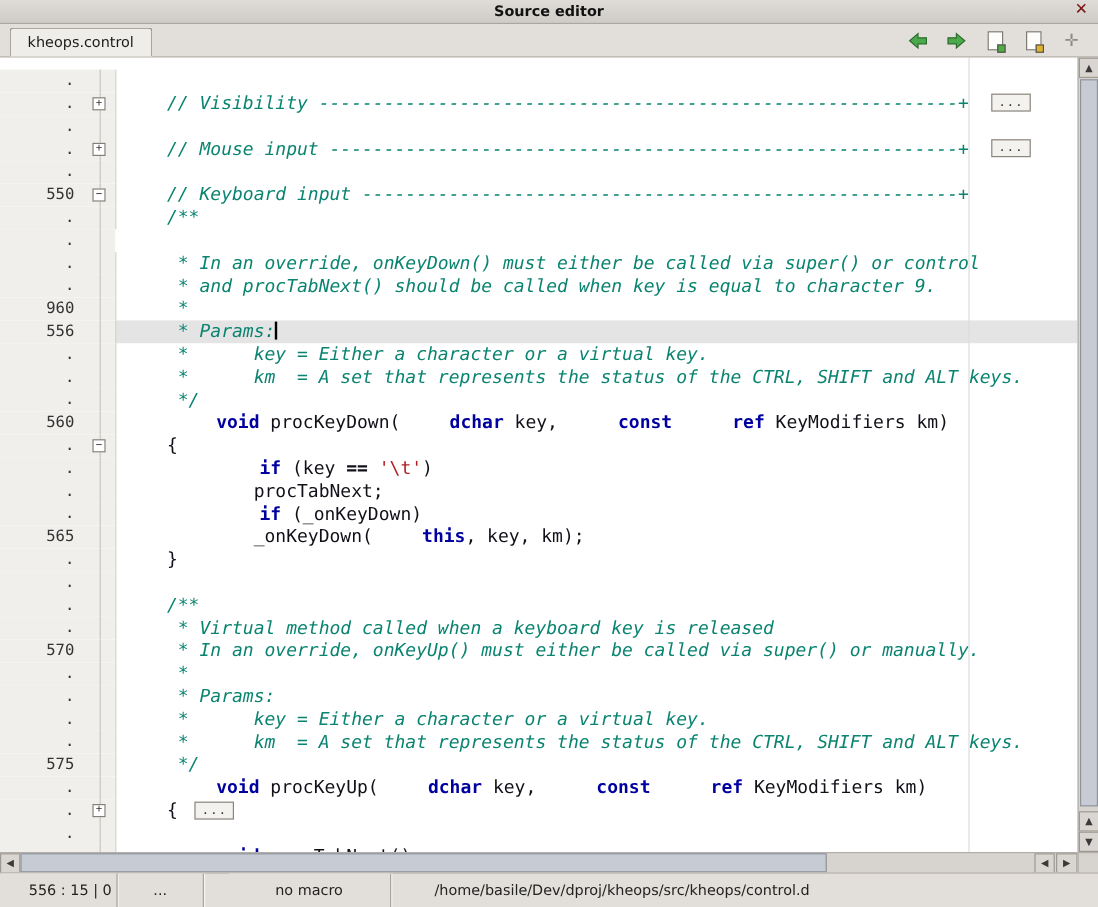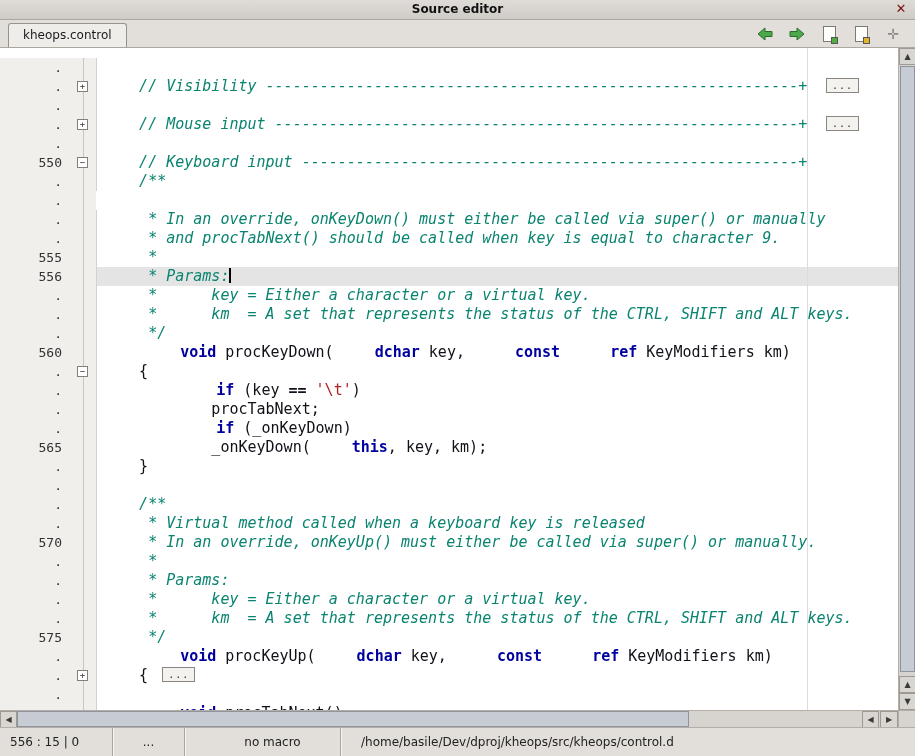--- a/index.html
+++ b/index.html
@@ -88,24 +88,24 @@
   .vthumb { position:absolute; left:1px; top:18px; width:15px; height:606px; background:#c7ccd4; border:1px solid #8f939c; }
   .hthumb { position:absolute; left:17px; top:0; width:672px; height:16px; background:#c7ccd4; border:1px solid #8f939c; }
   .corner { position:absolute; right:0; top:710px; width:17px; height:17px; background:#d7d3ce; border-left:1px solid #b3afa8; border-top:1px solid #b3afa8; }
   
   .statusbar {
     position:absolute; left:0; top:727px; width:915px; height:29px;
     background:#e2ded9; border-top:1px solid #b3afa8;
     display:flex; align-items:center; font-size:12px; color:#222;
   }
   .spanel { height:100%; display:flex; align-items:center; border-right:1px solid #aaa69f; box-shadow:1px 0 0 #f6f4f1; }
-  .sp1 { width:113px; padding-left:10px; }
+  .sp1 { width:98px; padding-left:24px; }
   .sp2 { width:72px; justify-content:center; }
   .sp3 { width:136px; justify-content:center;margin-left:20px; }
-  .sp4 { flex:1; padding-left:20px; border-right:none; box-shadow:none; }
+  .sp4 { flex:1; padding-left:36px; border-right:none; box-shadow:none; }
 </style>
 </head>
 <body>
 
 <div class="titlebar">
   <div class="title">Source editor</div>
   <div class="close">✕</div>
 </div>
 
 <div class="toolstrip">
@@ -180,29 +180,29 @@
         <div class="foldcol"></div>
         <div class="codecell"><span class="c">    /**</span></div>
       </div>
       <div class="row">
         <div class="gut">.</div>
         <div class="foldcol"></div>
       </div>
       <div class="row">
         <div class="gut">.</div>
         <div class="foldcol"></div>
-        <div class="codecell"><span class="c">     * In an override, onKeyDown() must either be called via super() or manually</span></div>
+        <div class="codecell"><span class="c">     * In an override, onKeyDown() must either be called via super() or control</span></div>
       </div>
       <div class="row">
         <div class="gut">.</div>
         <div class="foldcol"></div>
         <div class="codecell"><span class="c">     * and procTabNext() should be called when key is equal to character 9.</span></div>
       </div>
       <div class="row">
-        <div class="gut">555</div>
+        <div class="gut">960</div>
         <div class="foldcol"></div>
         <div class="codecell"><span class="c">     *</span></div>
       </div>
       <div class="row cur">
         <div class="gut">556</div>
         <div class="foldcol"></div>
         <div class="codecell"><span class="c">     * Params:</span><span class="caret"></span></div>
       </div>
       <div class="row">
         <div class="gut">.</div>

